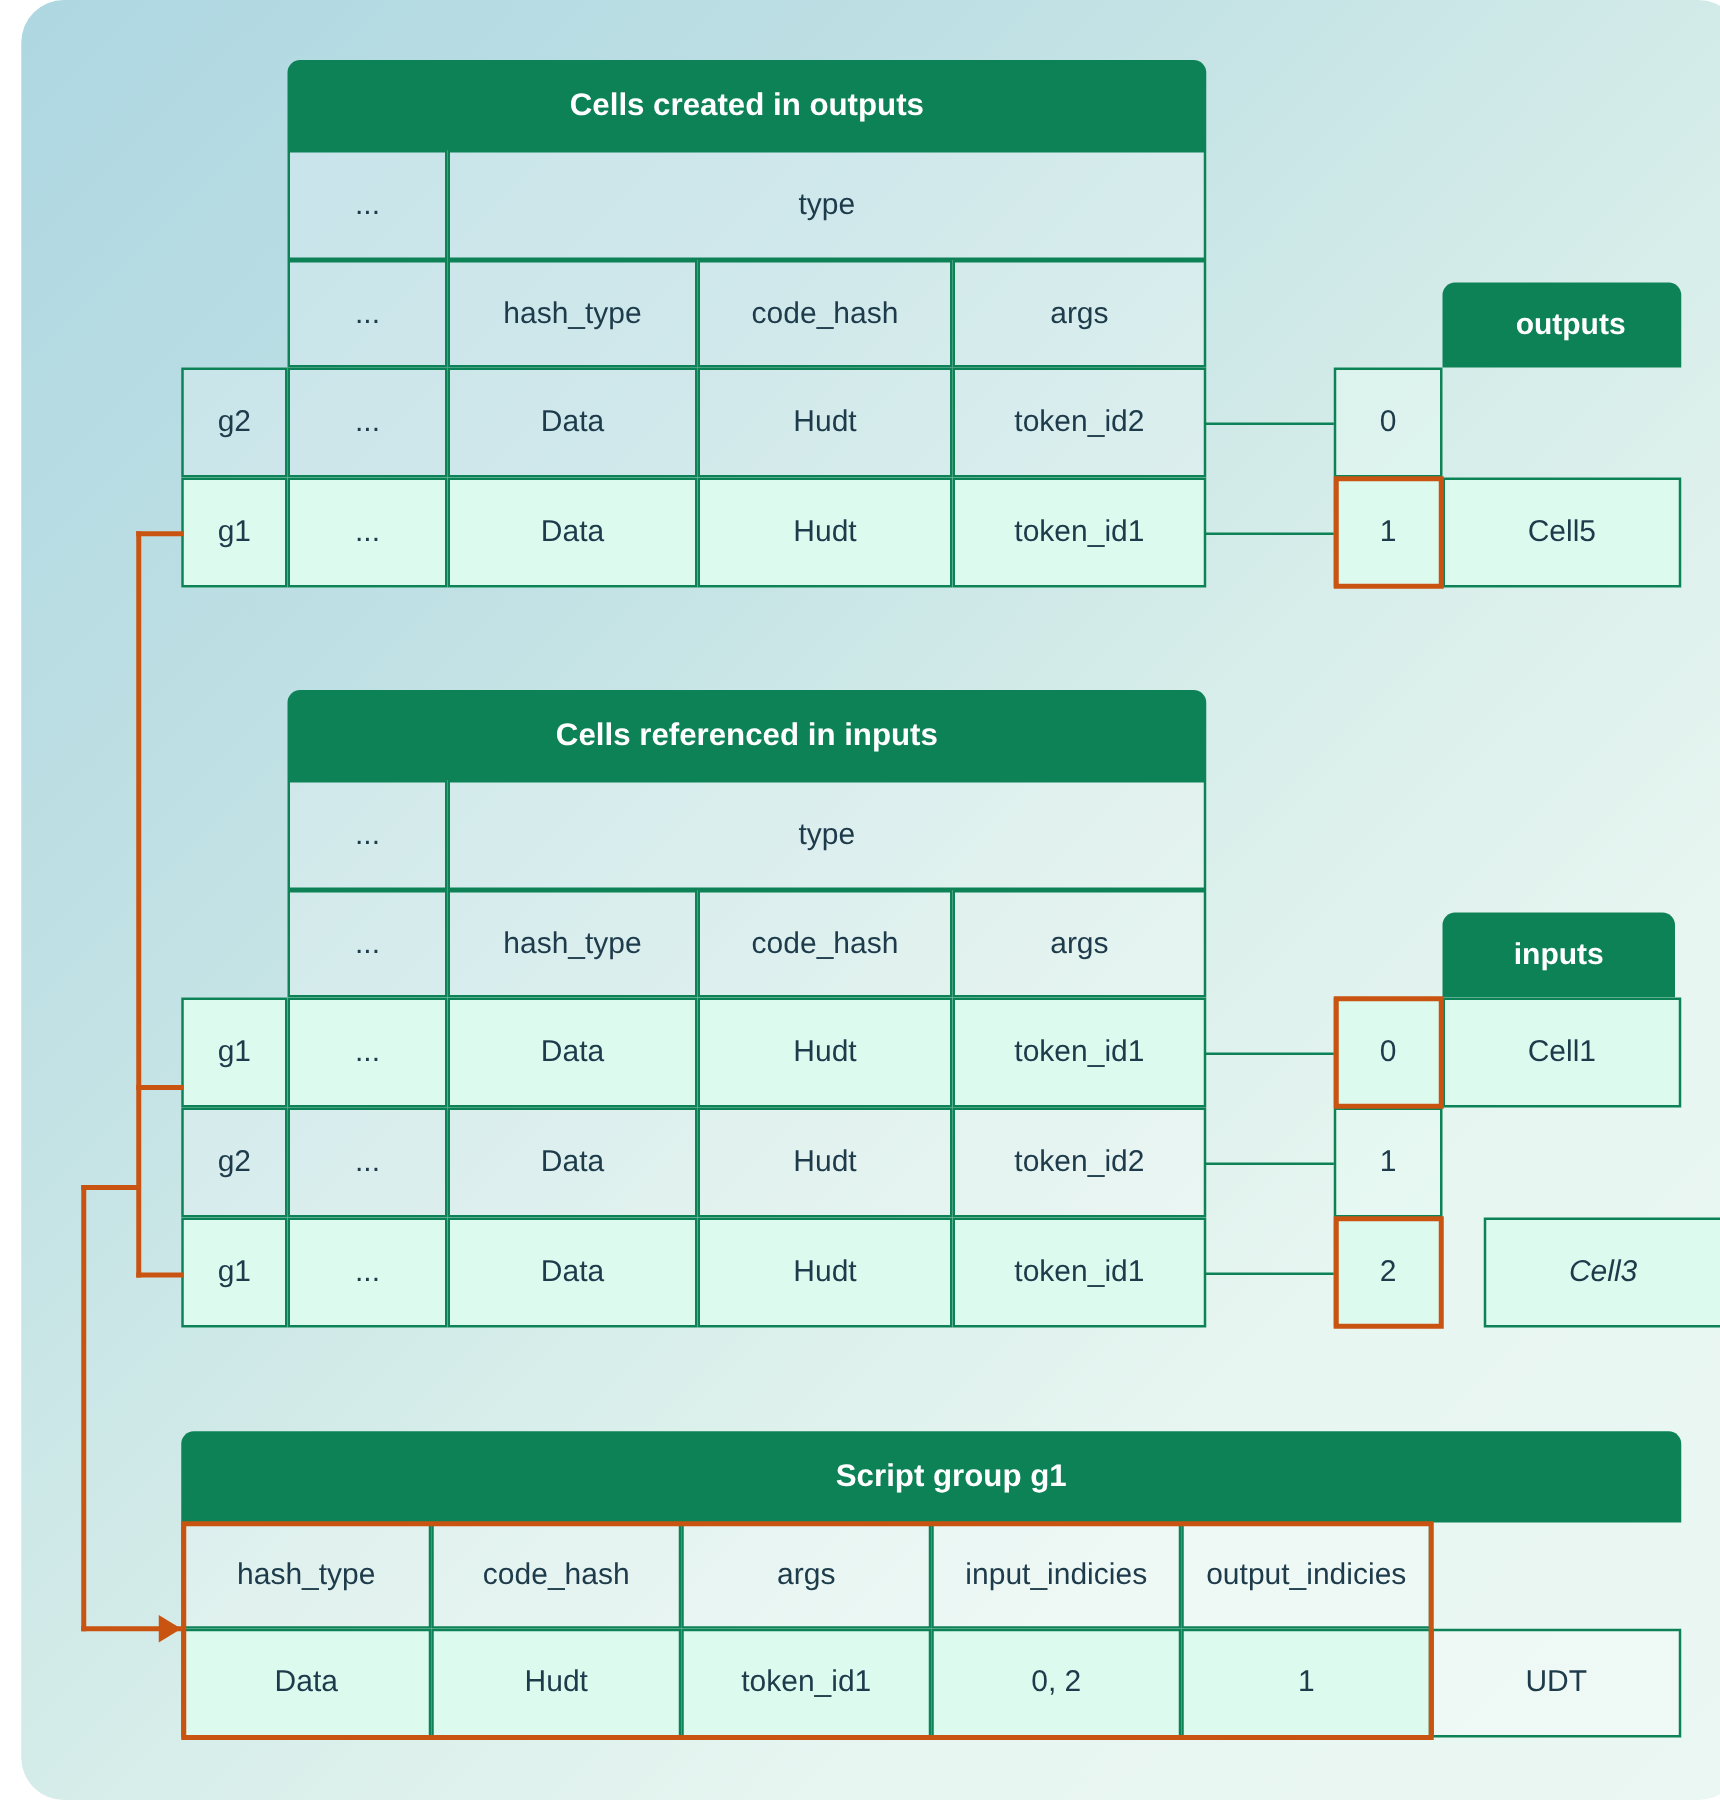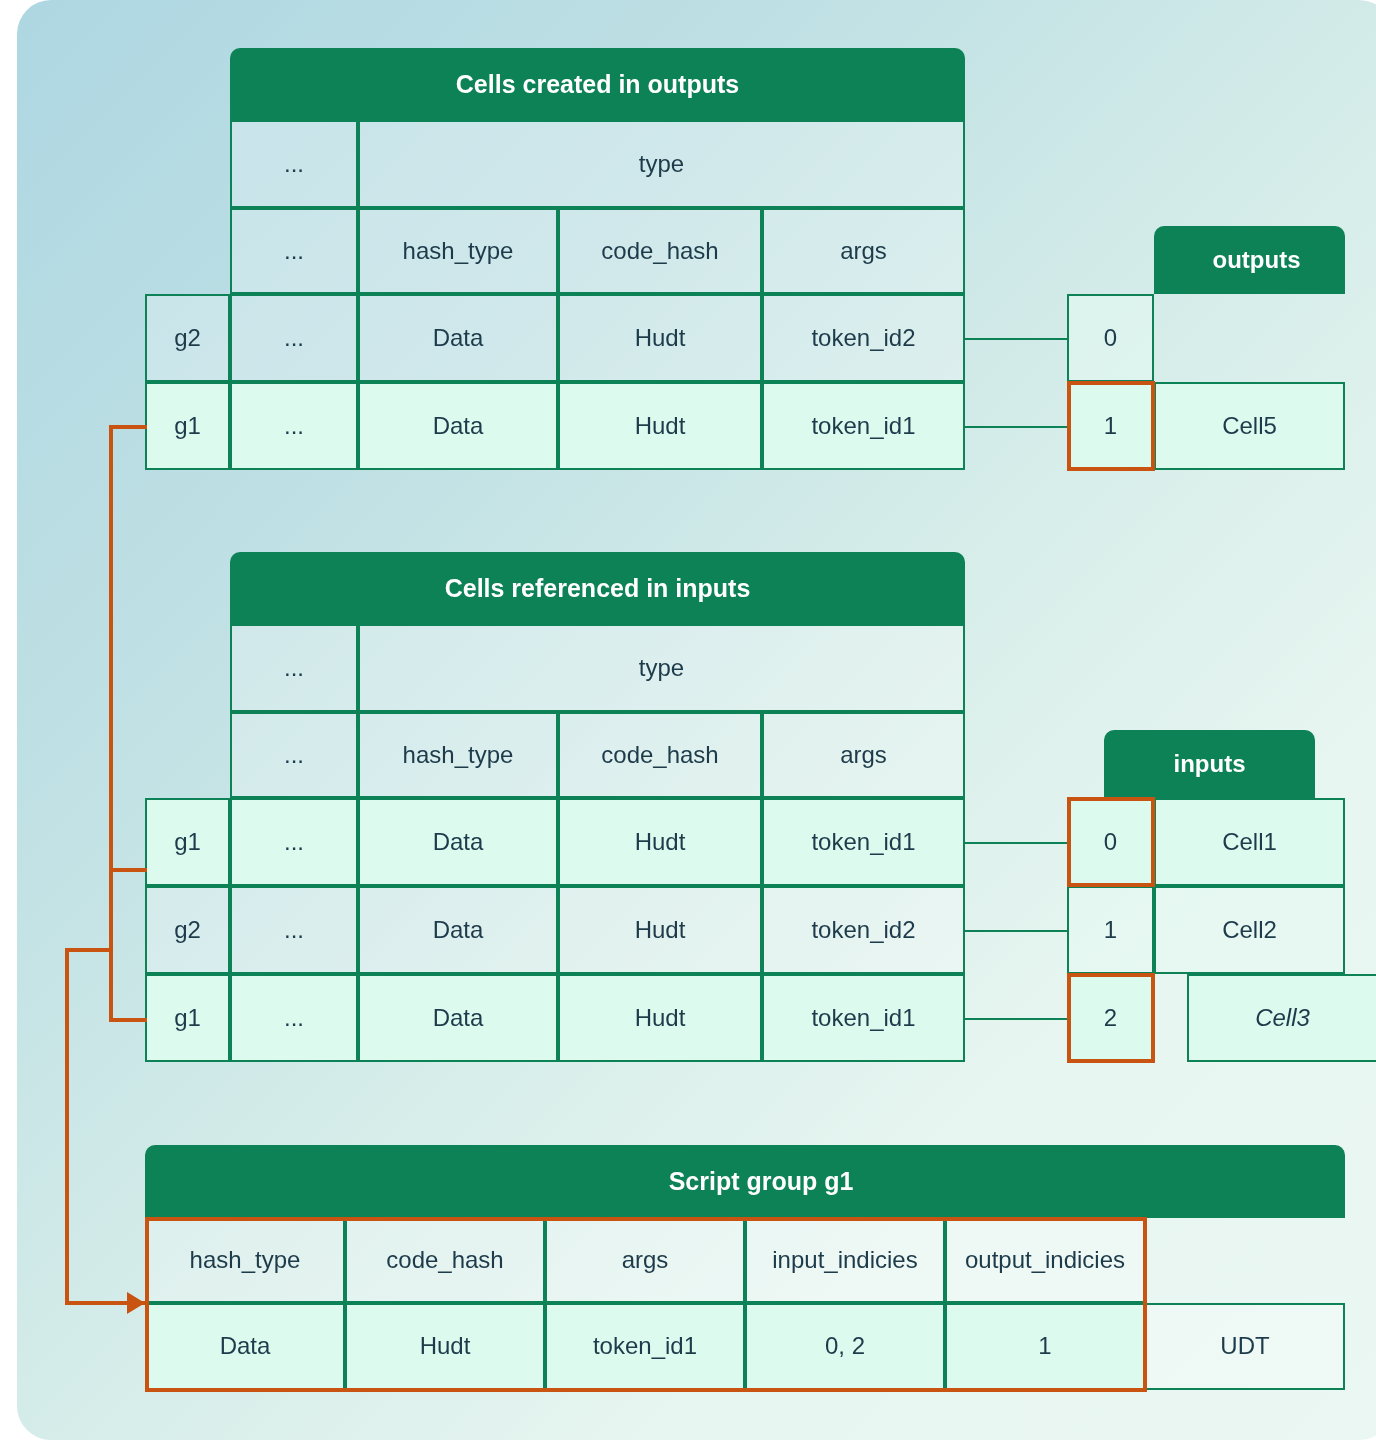--- a/index.html
+++ b/index.html
@@ -149,27 +149,26 @@
   <div class="cell mint" style="left:128px; top:974px; width:85px; height:88px;">g1</div>
   <div class="cell mint" style="left:213px; top:974px; width:128px; height:88px;">...</div>
   <div class="cell mint" style="left:341px; top:974px; width:200px; height:88px;">Data</div>
   <div class="cell mint" style="left:541px; top:974px; width:204px; height:88px;">Hudt</div>
   <div class="cell mint" style="left:745px; top:974px; width:203px; height:88px;">token_id1</div>
 
   <div class="conn" style="left:947px; top:842px; width:104px;"></div>
   <div class="conn" style="left:947px; top:930px; width:104px;"></div>
   <div class="conn" style="left:947px; top:1018px; width:104px;"></div>
 
-  <div class="tbl-head" style="position:absolute; left:1087px; top:730px; width:211px; height:68px; font-size:24px;">inputs</div>
+  <div class="tbl-head" style="position:absolute; left:1137px; top:730px; width:186px; height:68px; font-size:24px;">inputs</div>
 
   <div class="cell mint" style="left:1050px; top:798px; width:87px; height:88px;">0</div>
   <div class="cell mint" style="left:1137px; top:798px; width:191px; height:88px;">Cell1</div>
 
   <div class="cell pale" style="left:1050px; top:886px; width:87px; height:88px;">1</div>
-  <div class="cell pale" style="left:1137px; top:886px; width:191px; height:88px;">Cell2</div>
 
   <div class="cell mint" style="left:1050px; top:974px; width:87px; height:88px;">2</div>
   <div class="cell mint" style="left:1170px; top:974px; width:191px; height:88px;font-style:italic;">Cell3</div>
 
   <div class="hl" style="left:1050px; top:797px; width:88px; height:90px;"></div>
   <div class="hl" style="left:1050px; top:973px; width:88px; height:90px;"></div>
 
   <div class="tbl-head" style="position:absolute; left:128px; top:1145px; width:1200px; height:73px; font-size:25px;padding-left:32px;">Script group g1</div>
 
   <div class="cell translucent" style="left:128px; top:1218px; width:200px; height:85px;">hash_type</div>

